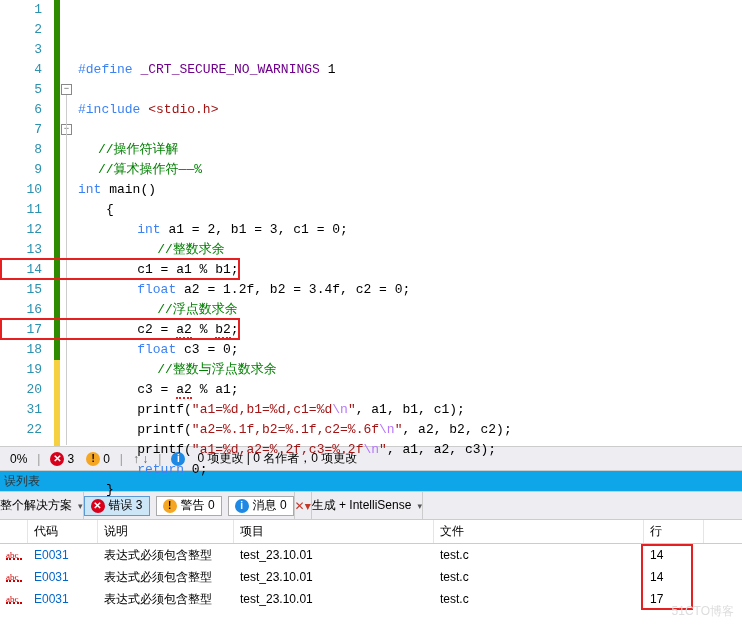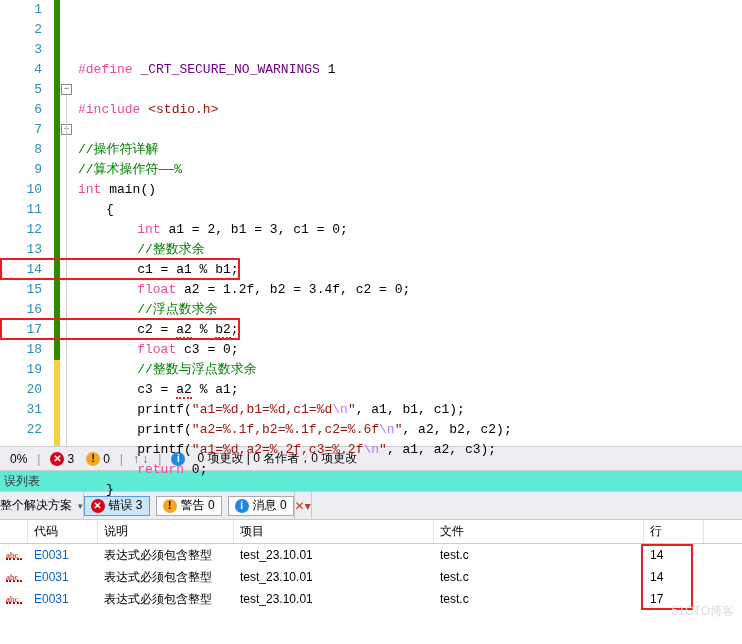--- a/index.html
+++ b/index.html
@@ -9,24 +9,24 @@
 .gutter { width: 54px; background: #fff; text-align: right; padding-right: 12px; color: #2b91af; font-size: 13px; line-height: 20px; user-select: none; }
 .gutter div { height: 20px; }
 .change-bar { width: 6px; background: #2e8b00; }
 .change-bar.yellow { background: #f5d040; }
 .fold-col { width: 14px; background: #fff; position: relative; }
 .fold-box { position: absolute; left: 1px; width: 11px; height: 11px; border: 1px solid #888; background: #fff; font-size: 9px; line-height: 9px; text-align: center; color: #555; }
 .fold-line { position: absolute; left: 6px; width: 1px; background: #ccc; }
 .code { flex: 1; font-size: 13px; line-height: 20px; white-space: pre; position: relative; padding-left: 4px; }
 .code .ln { height: 20px; position: relative; }
 
-.kw { color: #ec4899; }
+.kw { color: #3b82f6; }
 .mac { color: #6f008a; }
 .str { color: #a31515; }
-.cmt { color: #008000; }
+.cmt { color: #008000; margin-left: 20px; }
 .txt { color: #000; }
 .esc { color: #b776fb; }
 
 .redbox { position: absolute; border: 2px solid #e62020; pointer-events: none; }
 .r1 { left: 0px; top: 258px; width: 240px; height: 22px; }
 .r2 { left: 0px; top: 318px; width: 240px; height: 22px; }
 .r3 { left: 641px; top: 0px; width: 52px; height: 66px; }
 
 .squiggle { border-bottom: 2px dotted #e62020; }
 
@@ -34,21 +34,21 @@
 
 .statusbar { height: 24px; background: #eeeef2; border-top: 1px solid #ccc; display: flex; align-items: center; font-family: "Segoe UI", sans-serif; font-size: 12px; gap: 4px; padding: 0 6px; }
 .statusbar .sep { color: #999; margin: 0 2px; }
 .status-item { display: flex; align-items: center; gap: 3px; padding: 0 4px; }
 .circle { width: 14px; height: 14px; border-radius: 50%; display: inline-flex; align-items: center; justify-content: center; font-size: 10px; color: #fff; font-weight: bold; }
 .circ-red { background: #d9001b; }
 .circ-yel { background: #f5a623; color: #000; }
 .circ-blu { background: #1e88e5; }
 .arrows { color: #666; }
 
-.errlist-hdr { height: 22px; background: #5eead4; border-top: 1px solid #ccc; border-bottom: 1px solid #ccc; font-family: "Segoe UI", sans-serif; font-size: 12px; display: flex; align-items: center; padding-left: 4px; color: #333; }
+.errlist-hdr { height: 22px; background: #0ea5e9; border-top: 1px solid #ccc; border-bottom: 1px solid #ccc; font-family: "Segoe UI", sans-serif; font-size: 12px; display: flex; align-items: center; padding-left: 4px; color: #333; }
 
 .filterbar { height: 28px; background: #eeeef2; border-bottom: 1px solid #ccc; display: flex; align-items: center; font-family: "Segoe UI", sans-serif; font-size: 12px; }
 .fb-item { display: flex; align-items: center; gap: 3px; padding: 0 0; height: 100%; border-right: 1px solid #ccc; }
 .fb-btn { display: flex; align-items: center; gap: 4px; padding: 2px 6px; border: 1px solid #aaa; background: #fff; height: 20px; }
 .fb-btn.sel { background: #cde6f7; border-color: #5b9bd5; }
 .drop::after { content: "▾"; margin-left: 3px; font-size: 9px; color: #555; }
 
 .errgrid { font-family: "Segoe UI", sans-serif; font-size: 12px; position: relative; }
 .eg-head { display: flex; height: 24px; background: #fff; border-bottom: 1px solid #ccc; }
 .eg-head > div { border-right: 1px solid #e5e5e5; padding: 4px 6px; display: flex; align-items: center; }
@@ -148,20 +148,21 @@
         <span>警告 0</span>
       </div>
     <div class="fb-btn">
         <span class="circle circ-blu">i</span>
         <span>消息 0</span>
       </div>
   </div>
   <div class="fb-item">
       <span style="color:#c0392b;">✕▾</span>
     </div>
+  <div class="fb-item drop">生成 + IntelliSense</div>
 </div>
 
 <div class="errgrid">
   <div class="eg-head">
     <div class="c-ic"></div>
     <div class="c-code">代码</div>
     <div class="c-desc">说明</div>
     <div class="c-proj">项目</div>
     <div class="c-file">文件</div>
     <div class="c-line">行</div>

